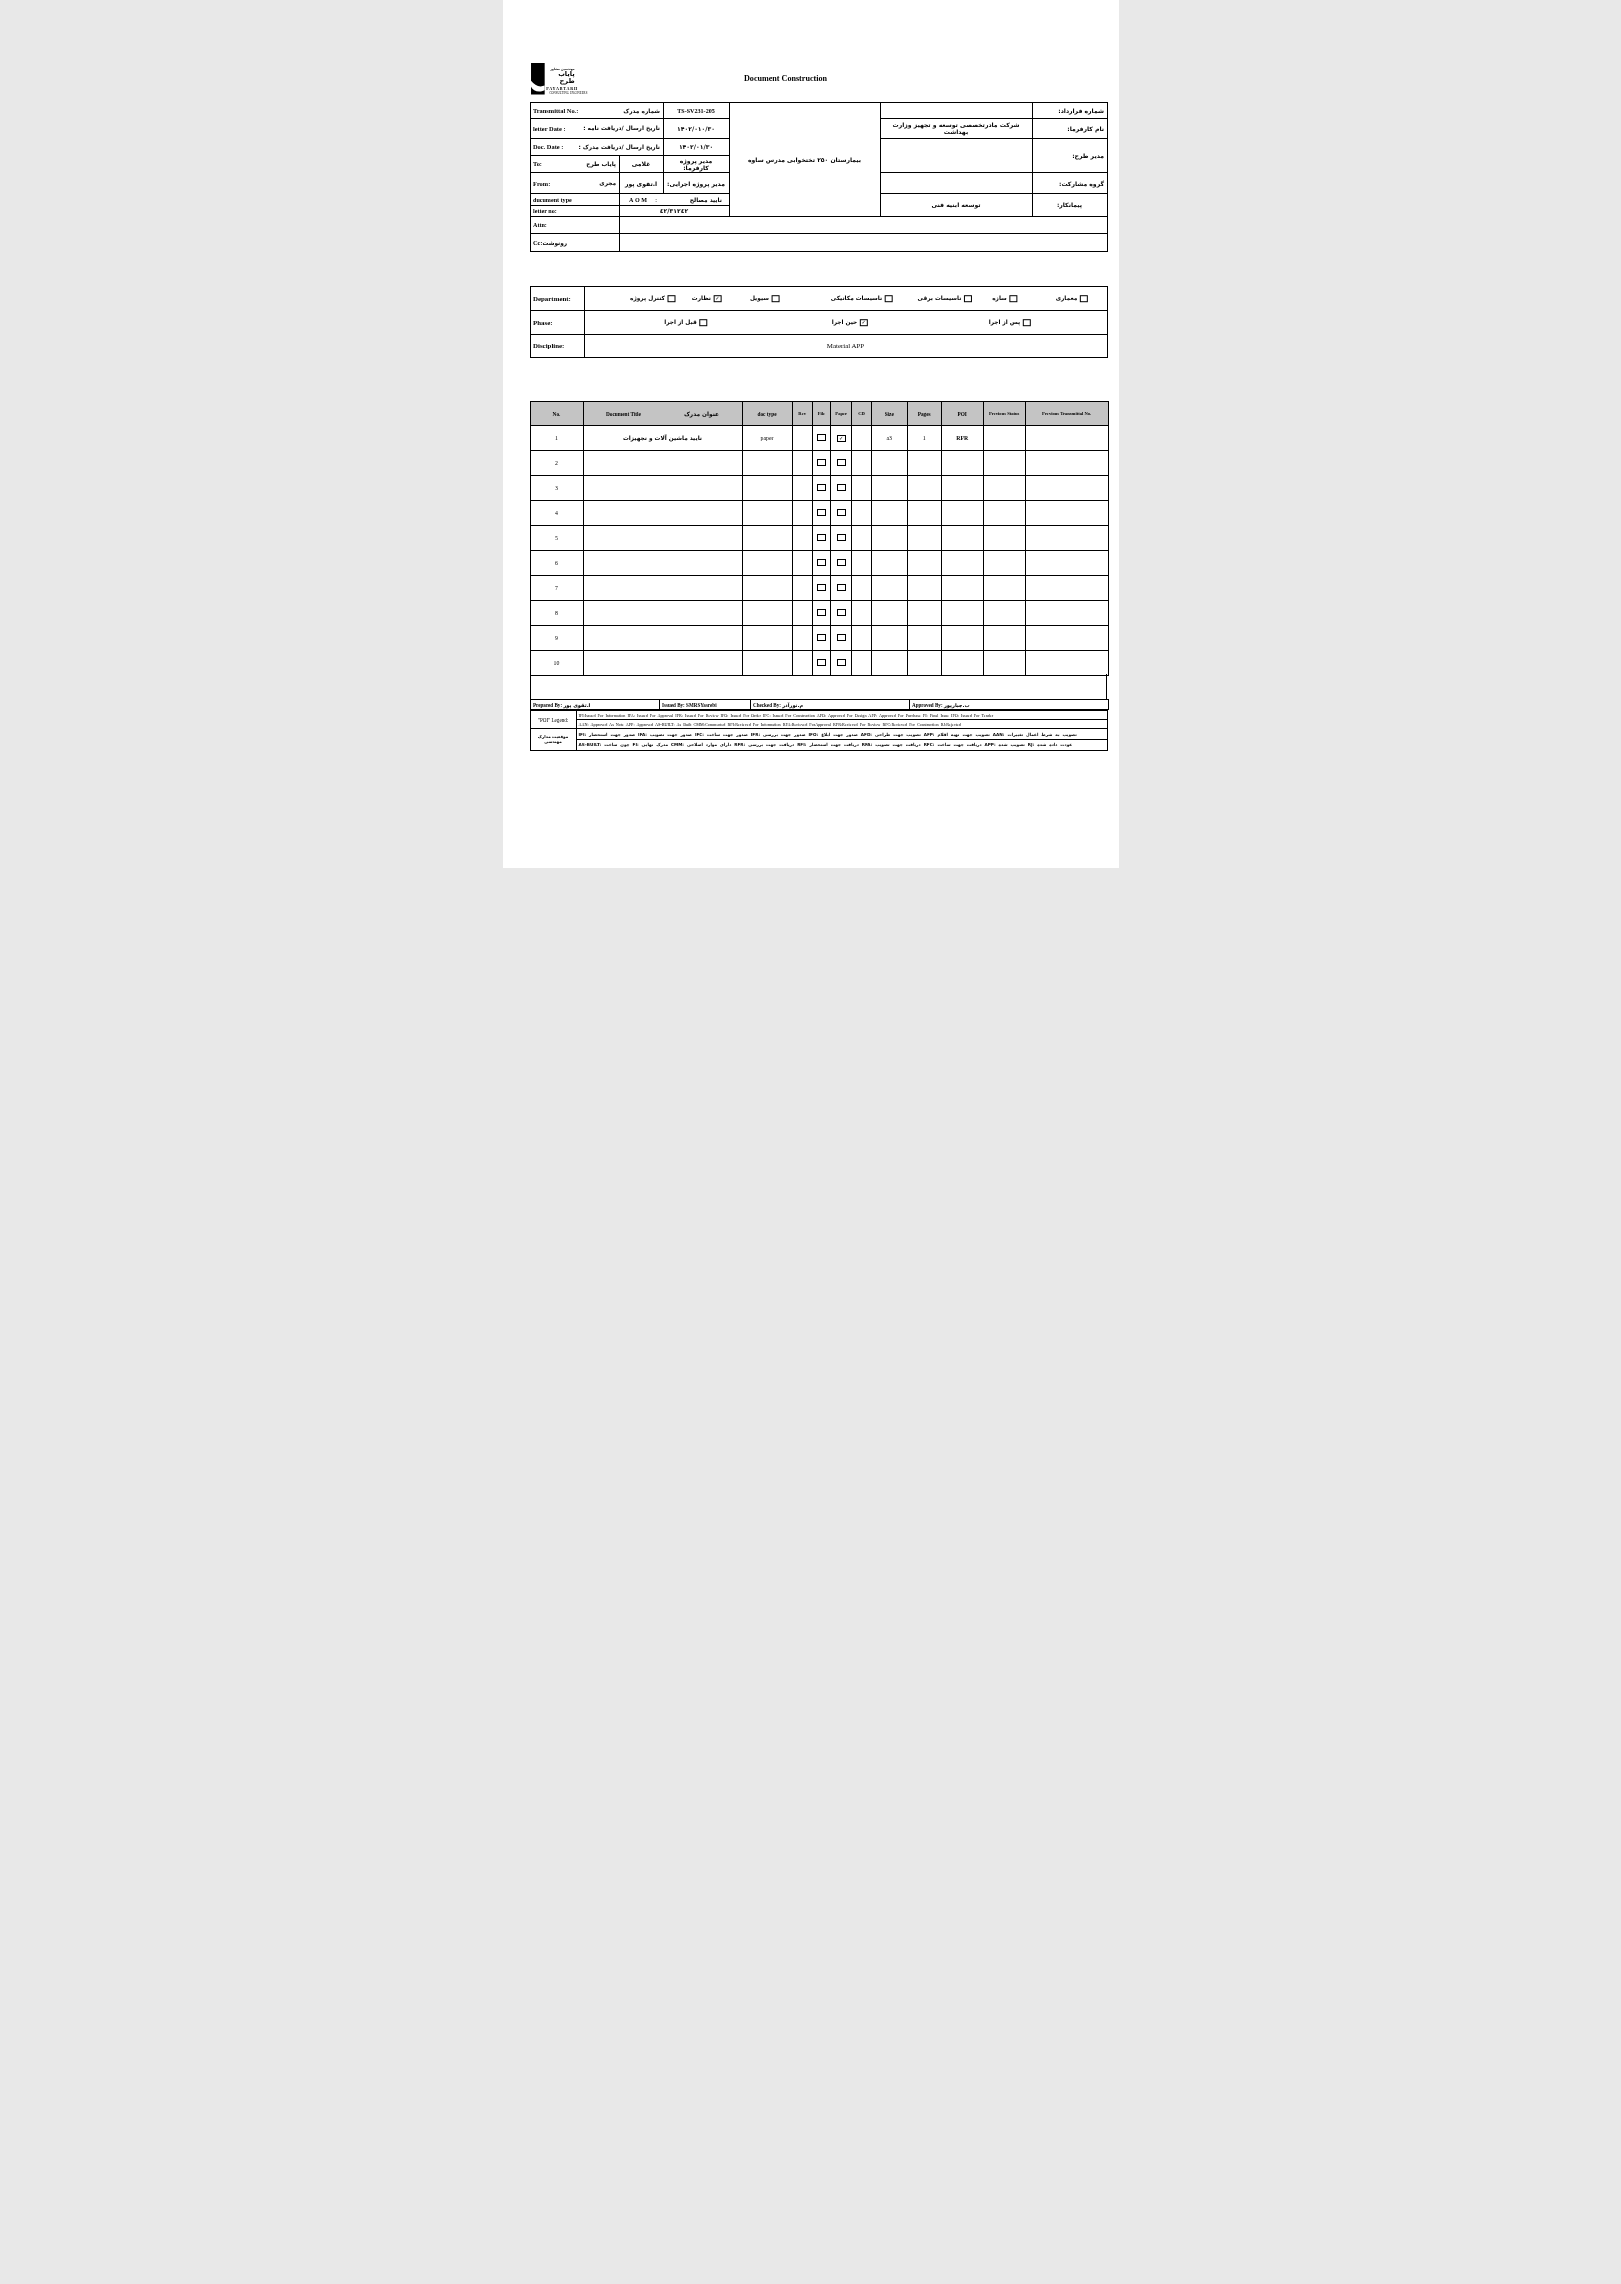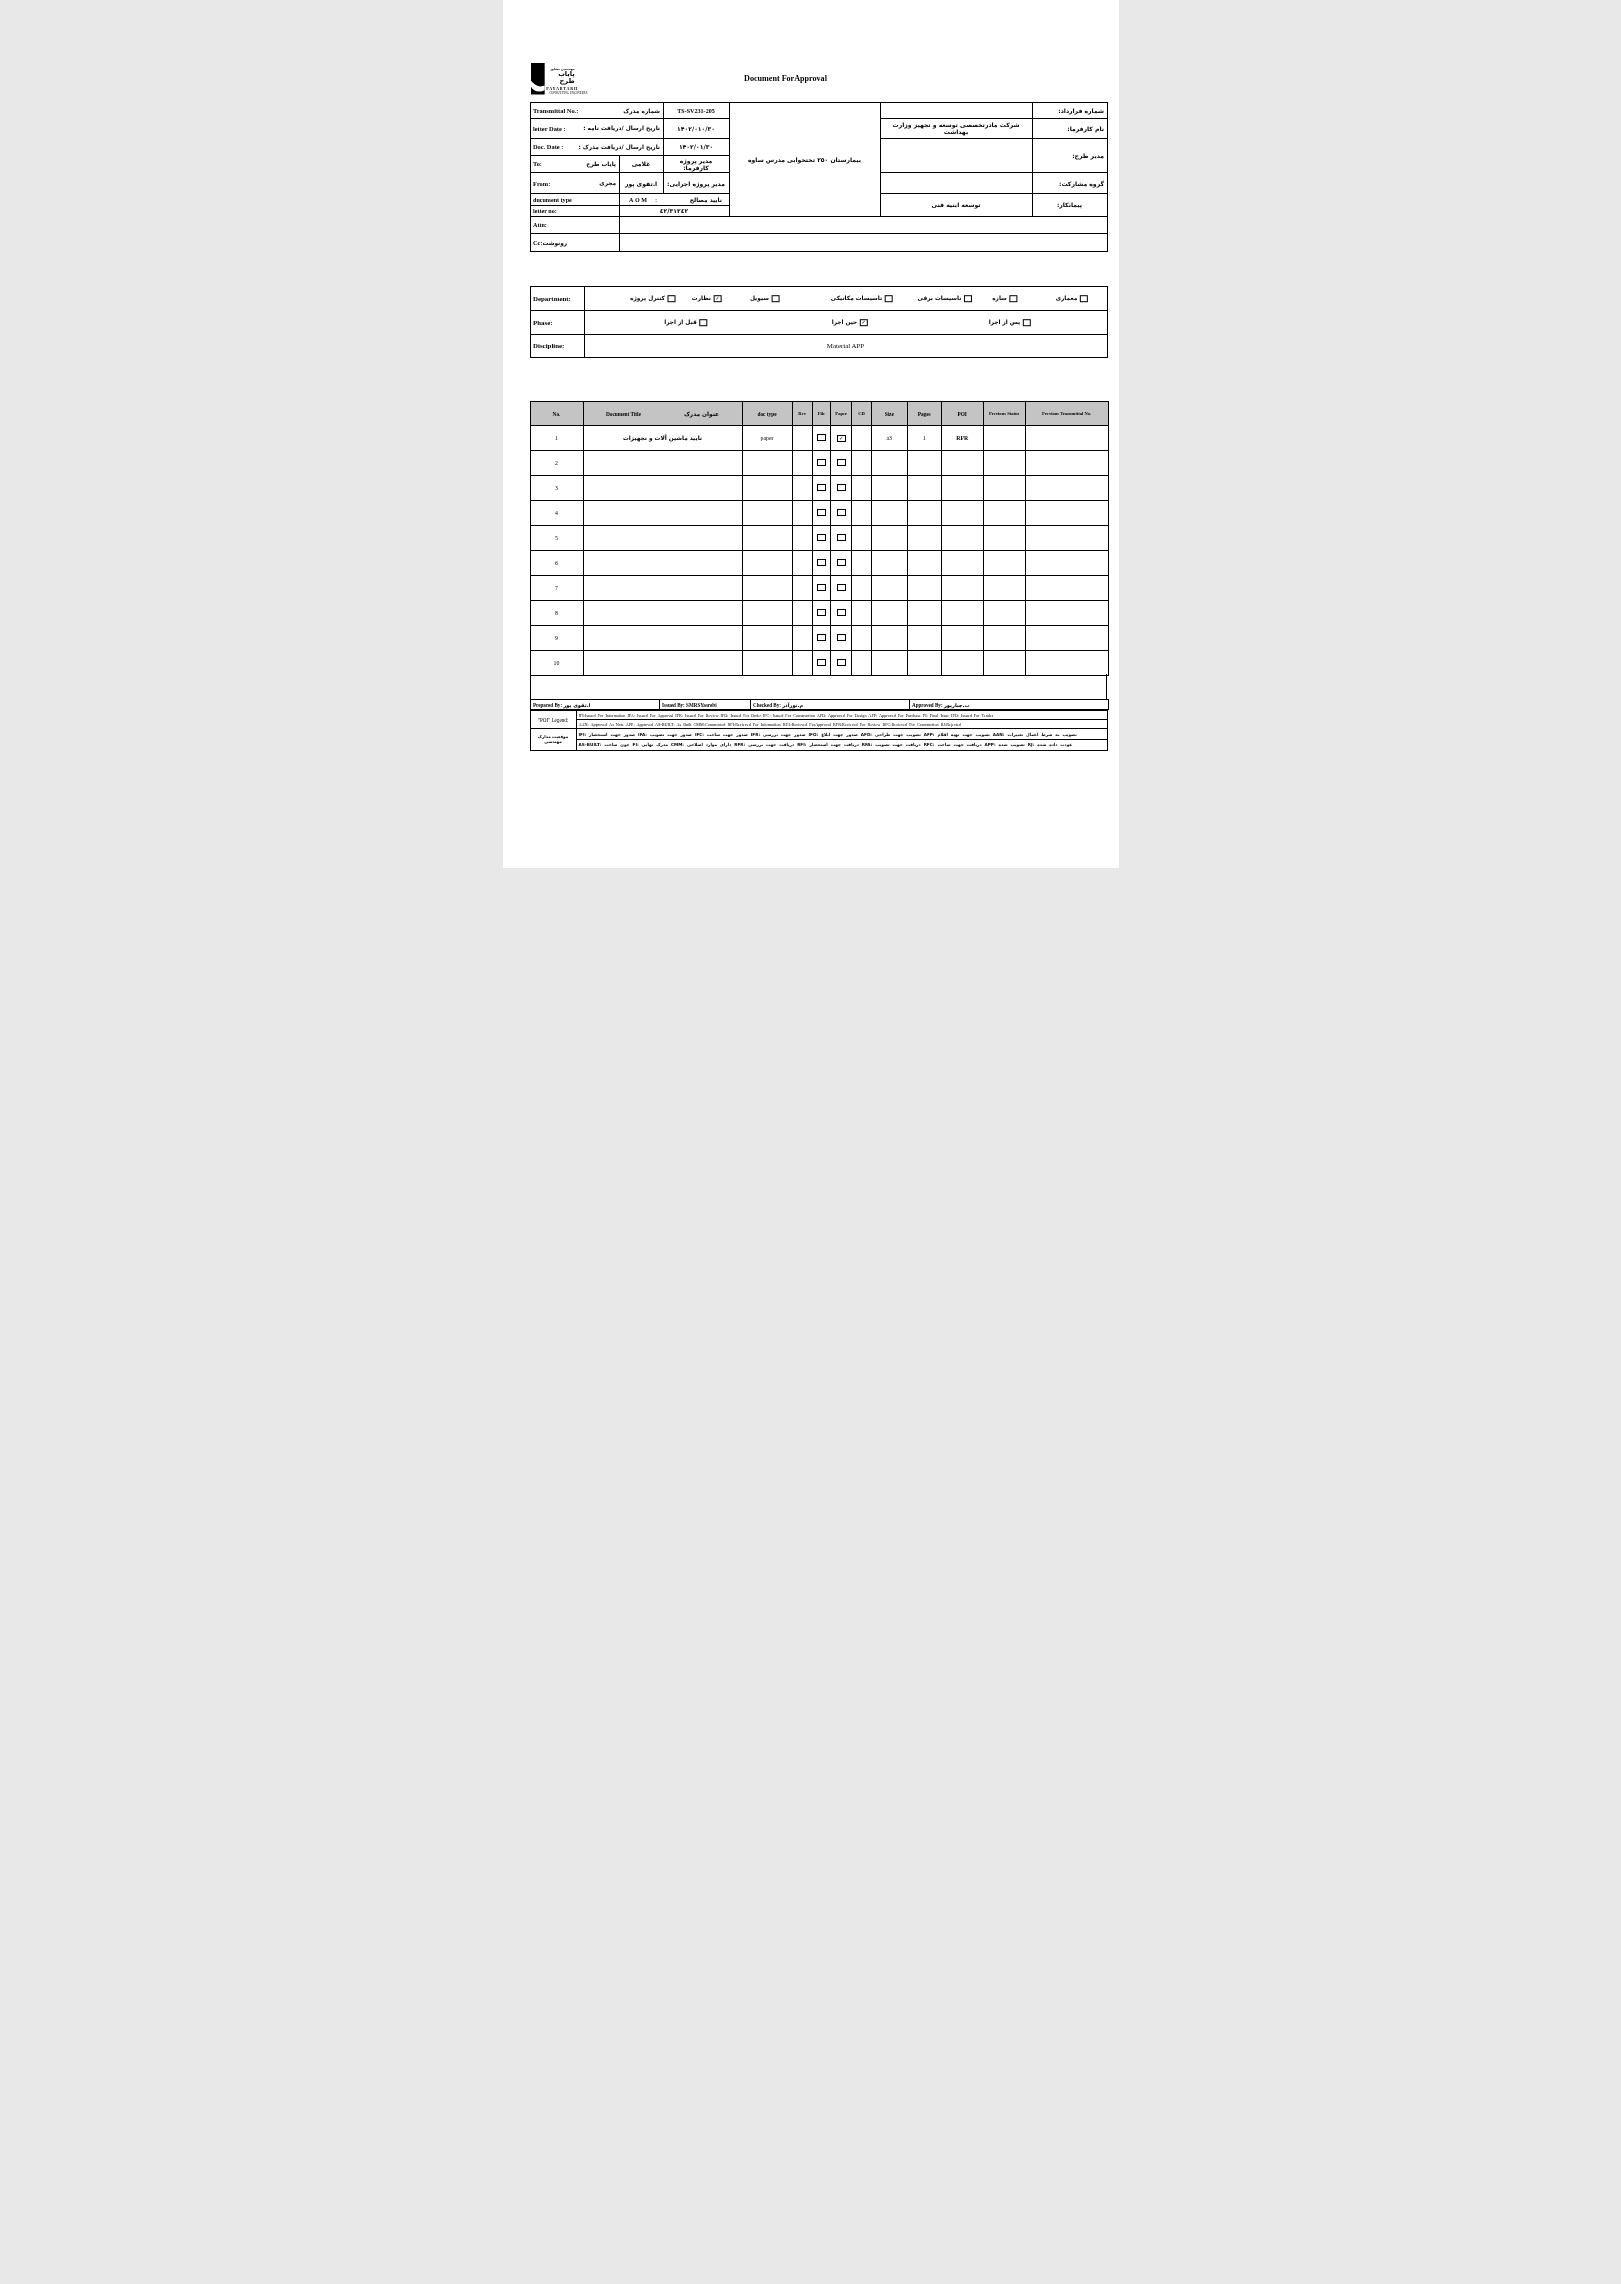--- a/index.html
+++ b/index.html
@@ -79,21 +79,21 @@
       <path d="M0 34 C 7 43 16 47 26 43 L 26 52 C 13 58 4 52 0 45 Z" fill="#fff"></path>
     </svg>
     <div class="brand-col">
       <div class="brand-tagline fa">مهندسین مشاور</div>
       <div class="brand-name-fa fa">پایاب طرح</div>
       <div class="brand-name-en">PAYABTARH</div>
       <div class="brand-sub">CONSULTING ENGINEERS</div>
     </div>
   </div>
 
-  <div class="doc-title">Document ForApproval</div>
+  <div class="doc-title">Document Construction</div>
 
   <table class="info-table">
     <colgroup>
         <col style="width:89px">
         <col style="width:44px">
         <col style="width:66px">
         <col style="width:151px">
         <col style="width:152px">
         <col style="width:75px">
       </colgroup>

